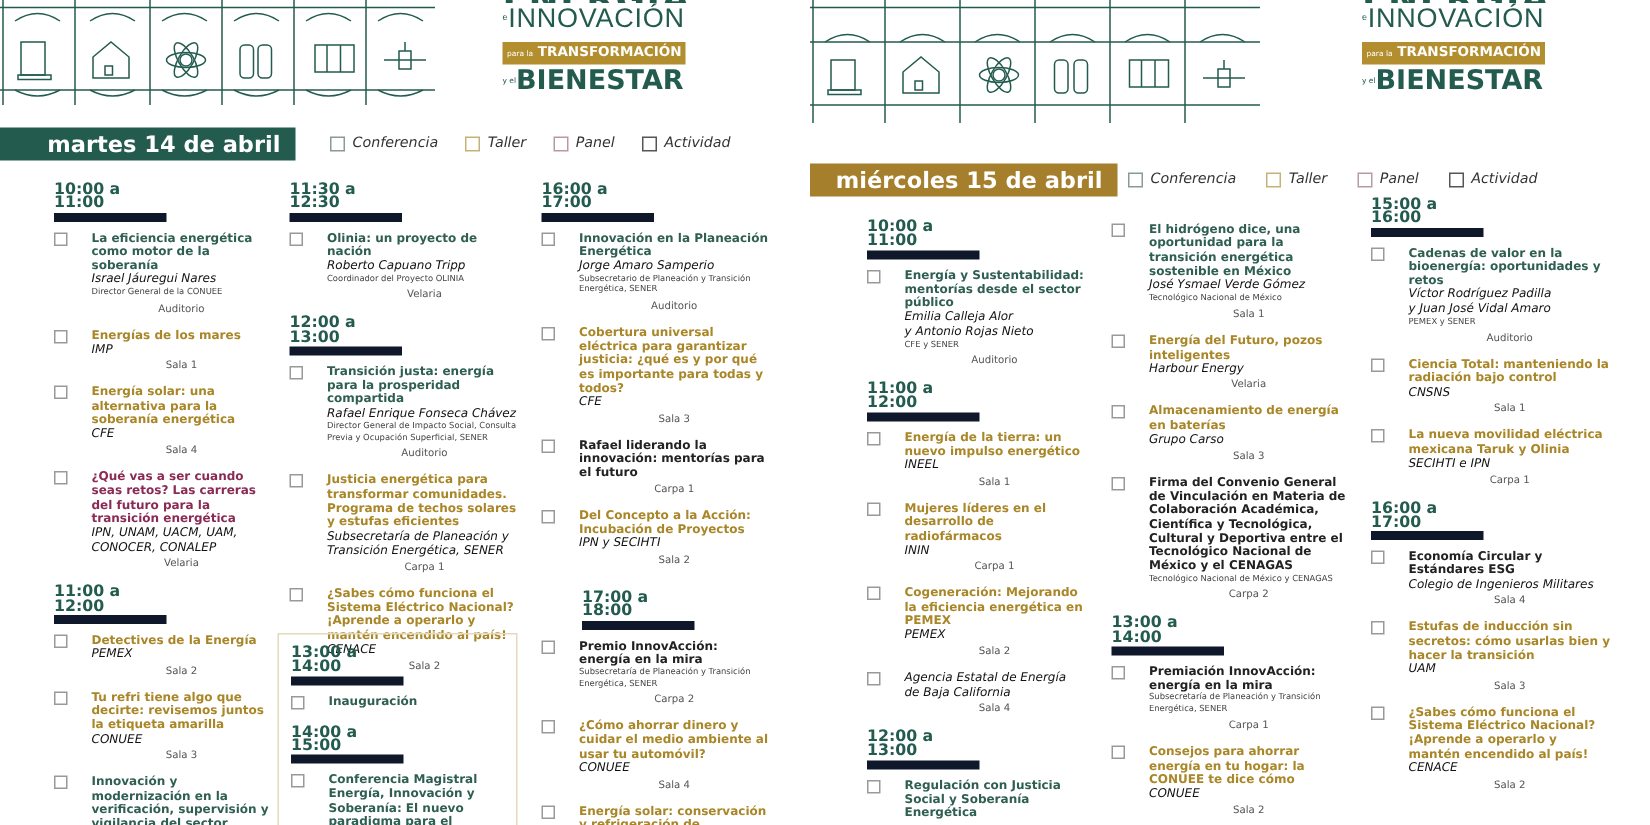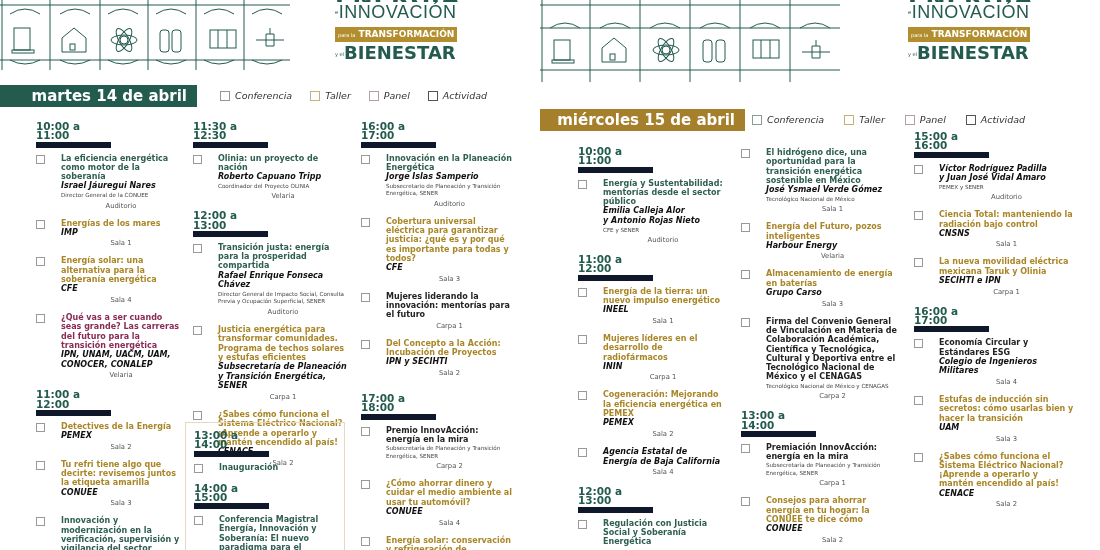--- a/index.html
+++ b/index.html
@@ -41,21 +41,21 @@
   .col { position: absolute; font-size: 8px; line-height: 9.3px; }
   .slot-time { font-weight: bold; font-size: 10.5px; color: #235b4e; display: inline-block; border-bottom: 6px solid #0f172a; padding-bottom: 1px; margin-bottom: 6px; margin-top: 2px; width: 75px; }
   .item { display: flex; gap: 16px; margin-bottom: 9px; }
   .cb { flex: none; width: 9px; height: 9px; border: 1px solid #999; margin-top: 1px; background: #fff; }
   .item-body { flex: 1; }
   .title { font-weight: bold; font-size: 8px; line-height: 9.3px; }
   .t-green { color: #2f5f52; }
   .t-gold { color: #a98628; }
   .t-purple { color: #8a2b55; }
   .t-black { color: #222; }
-  .speaker { font-style: italic; font-weight: bold; color: #111; font-size: 8px; line-height: 9.6px; }
+  .speaker { font-style: italic; font-weight: normal; color: #111; font-size: 8px; line-height: 9.6px; }
   .role { font-size: 5.6px; color: #444; line-height: 7.5px; margin-top: 1px; }
   .venue { font-size: 6.8px; color: #555; margin-top: 2px; line-height: 8px; text-align: center; }
 
   .boxed { position: absolute; border: 1px solid #e4d9bb; padding: 6px 8px; }
 </style>
 </head>
 <body>
 
 <div class="page page-left">
 
@@ -139,21 +139,21 @@
         <span class="cb"></span>
         <div class="item-body">
       <div class="title t-gold">Energía solar: una alternativa para la soberanía energética</div>
       <div class="speaker">CFE</div>
       <div class="venue">Sala 4</div>
         </div>
       </div>
     <div class="item">
         <span class="cb"></span>
         <div class="item-body">
-      <div class="title t-purple">¿Qué vas a ser cuando seas grande? Las carreras del futuro para la transición energética</div>
+      <div class="title t-purple">¿Qué vas a ser cuando seas retos? Las carreras del futuro para la transición energética</div>
       <div class="speaker">IPN, UNAM, UACM, UAM, CONOCER, CONALEP</div>
       <div class="venue">Velaria</div>
         </div>
       </div>
 
     <div class="slot-time">11:00 a 12:00</div>
     <div class="item">
         <span class="cb"></span>
         <div class="item-body">
       <div class="title t-gold">Detectives de la Energía</div>
@@ -235,50 +235,50 @@
       </div>
       </div>
   </div>
 
   <div class="col" style="left:361px; top:120px; width:152px;">
     <div class="slot-time">16:00 a 17:00</div>
     <div class="item">
         <span class="cb"></span>
         <div class="item-body">
       <div class="title t-green">Innovación en la Planeación Energética</div>
-      <div class="speaker">Jorge Islas Samperio</div>
+      <div class="speaker">Jorge Amaro Samperio</div>
       <div class="role">Subsecretario de Planeación y Transición Energética, SENER</div>
       <div class="venue">Auditorio</div>
         </div>
       </div>
     <div class="item">
         <span class="cb"></span>
         <div class="item-body">
       <div class="title t-gold">Cobertura universal eléctrica para garantizar justicia: ¿qué es y por qué es importante para todas y todos?</div>
       <div class="speaker">CFE</div>
       <div class="venue">Sala 3</div>
         </div>
       </div>
     <div class="item">
         <span class="cb"></span>
         <div class="item-body">
-      <div class="title t-black">Mujeres liderando la innovación: mentorías para el futuro</div>
+      <div class="title t-black">Rafael liderando la innovación: mentorías para el futuro</div>
       <div class="venue">Carpa 1</div>
         </div>
       </div>
     <div class="item">
         <span class="cb"></span>
         <div class="item-body">
       <div class="title t-gold">Del Concepto a la Acción: Incubación de Proyectos</div>
       <div class="speaker">IPN y SECIHTI</div>
       <div class="venue">Sala 2</div>
         </div>
       </div>
 
-    <div class="slot-time" style="margin-top:8px;">17:00 a 18:00</div>
+    <div class="slot-time" style="margin-top:8px;margin-left:27px;">17:00 a 18:00</div>
     <div class="item">
         <span class="cb"></span>
         <div class="item-body">
       <div class="title t-black">Premio InnovAcción: energía en la mira</div>
       <div class="role">Subsecretaría de Planeación y Transición Energética, SENER</div>
       <div class="venue">Carpa 2</div>
         </div>
       </div>
     <div class="item">
         <span class="cb"></span>
@@ -465,20 +465,21 @@
       <div class="venue">Sala 2</div>
         </div>
       </div>
   </div>
 
   <div class="col" style="left:374px; top:130px; width:160px;">
     <div class="slot-time">15:00 a 16:00</div>
     <div class="item">
         <span class="cb"></span>
         <div class="item-body">
+      <div class="title t-green">Cadenas de valor en la bioenergía: oportunidades y retos</div>
       <div class="speaker">Víctor Rodríguez Padilla</div>
       <div class="speaker">y Juan José Vidal Amaro</div>
       <div class="role">PEMEX y SENER</div>
       <div class="venue">Auditorio</div>
         </div>
       </div>
     <div class="item">
         <span class="cb"></span>
         <div class="item-body">
       <div class="title t-gold">Ciencia Total: manteniendo la radiación bajo control</div>

